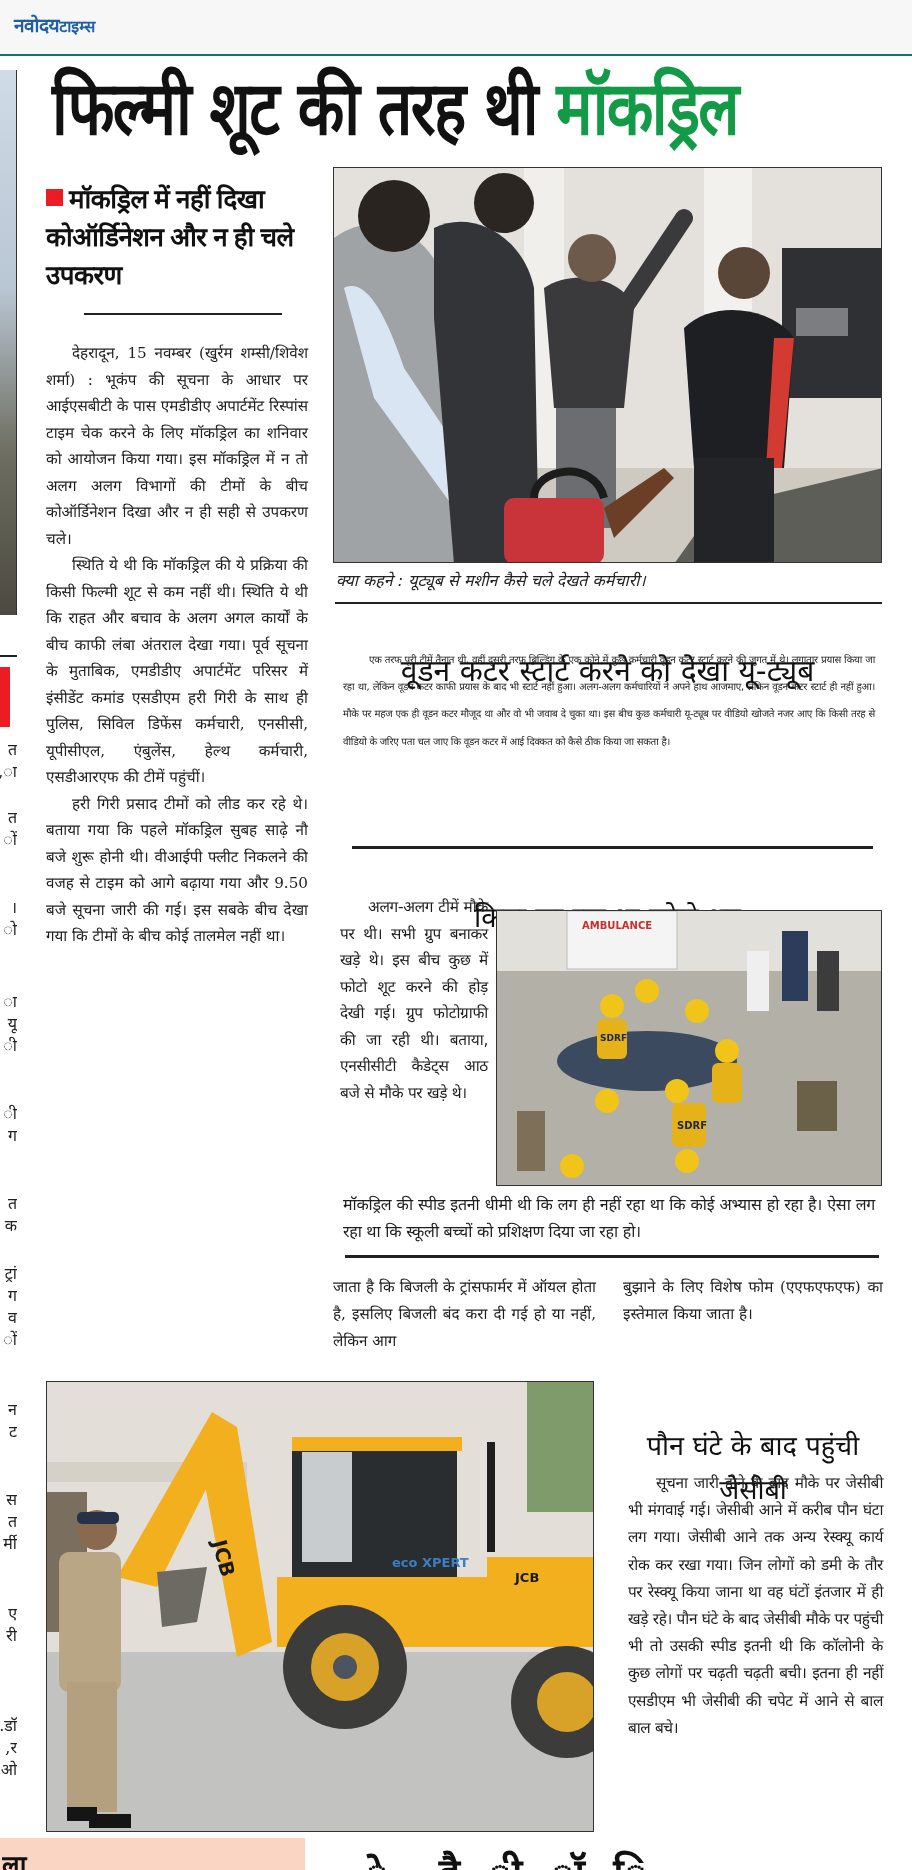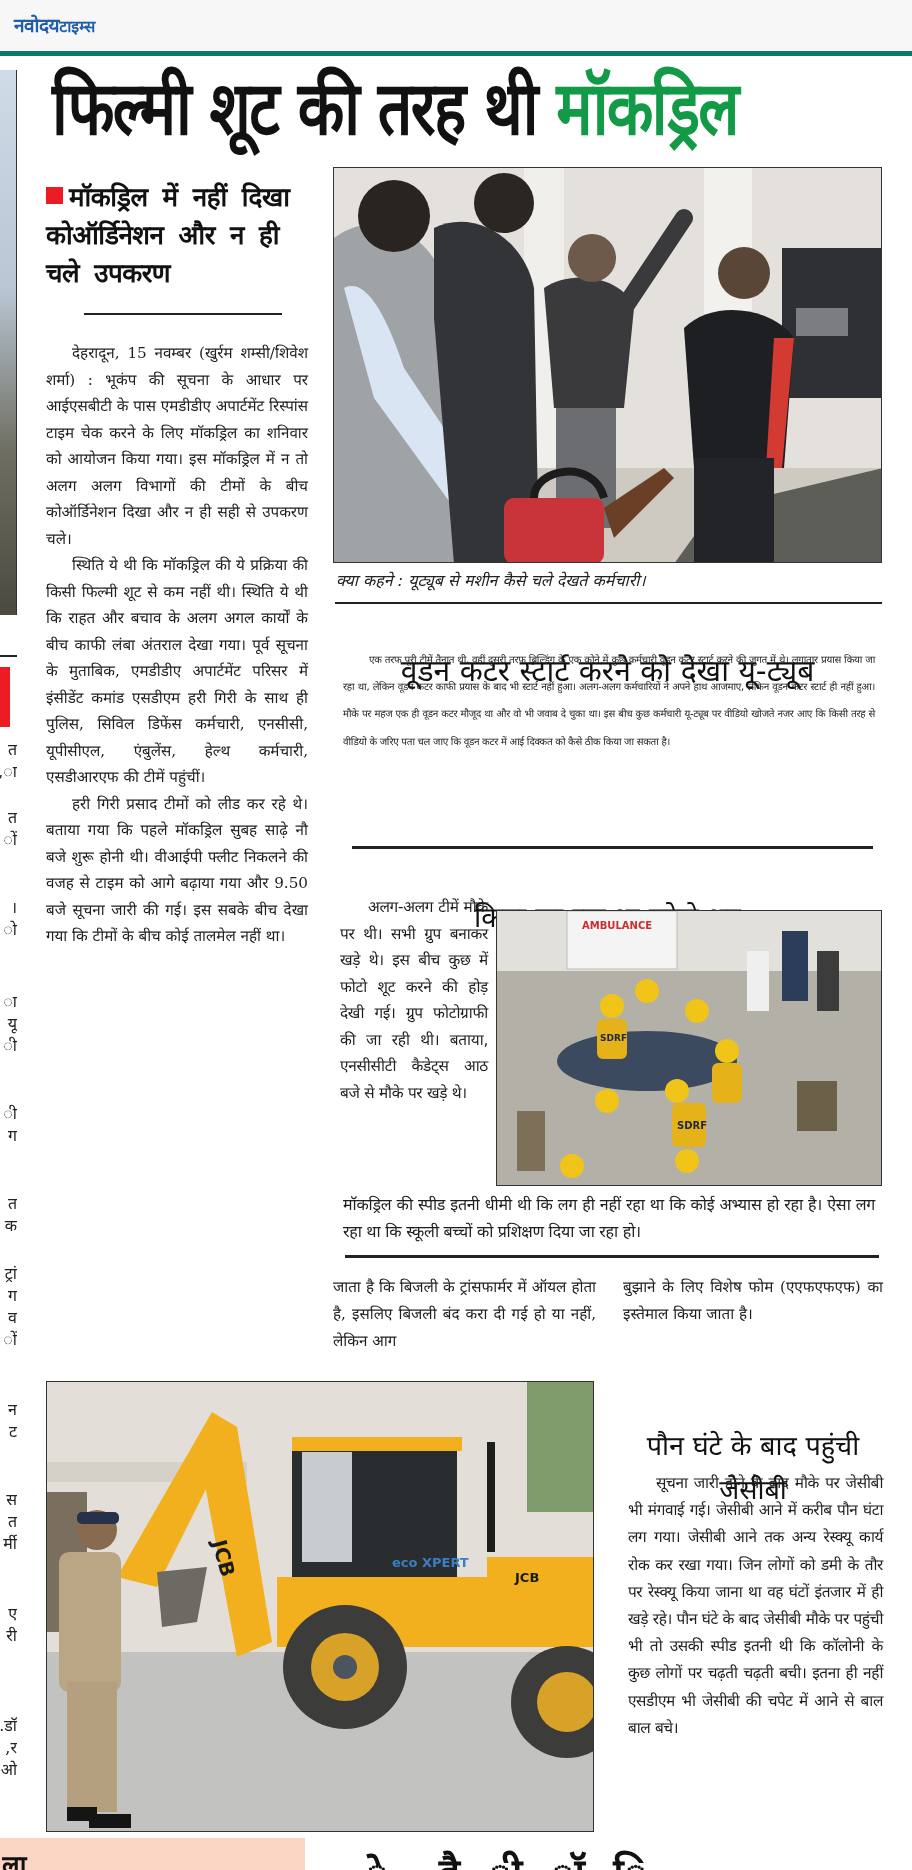--- a/index.html
+++ b/index.html
@@ -1,41 +1,41 @@
 <!DOCTYPE html>
 <html><head>
 <meta charset="utf-8">
 <style>
   * { box-sizing: border-box; margin: 0; padding: 0; }
   html, body { width: 912px; height: 1870px; background: #ffffff; overflow: hidden; }
   body { position: relative; font-family: "DejaVu Sans", sans-serif; color: #1a1a1a; }
 
   
-  .topbar { position: absolute; left: 0; top: 0; width: 912px; height: 56px; background: #f7f7f7; border-bottom: 5px solid #0f766e; }
+  .topbar { position: absolute; left: 0; top: 0; width: 912px; height: 56px; background: #f7f7f7; border-bottom: 2px solid #0f766e; }
   .logo { position: absolute; left: 14px; top: 12px; display: flex; align-items: baseline; }
   .logo-main { font-family: "DejaVu Sans", sans-serif; font-weight: bold; font-size: 19px; color: #1f5fa8; letter-spacing: -0.5px; }
   .logo-sub { font-family: "DejaVu Sans", sans-serif; font-size: 16px; color: #1f5fa8; margin-left: 0; font-weight: bold; }
   .edition { position: absolute; left: 163px; top: 10px; font-family: "Liberation Sans", sans-serif; font-size: 15px; line-height: 19px; color: #111; }
 
   
   .left-photo { position: absolute; left: 0; top: 70px; width: 17px; height: 545px; background: linear-gradient(180deg,#cfdbe7 0%,#b9c6d3 40%,#6e6e62 70%,#4c4a40 100%); border-right: 1px solid #333; }
   .left-rule { position: absolute; left: 0; top: 655px; width: 17px; height: 2px; background: #222; }
   .left-red { position: absolute; left: 0; top: 667px; width: 10px; height: 60px; background: #ec1c24; }
   .left-peach { position: absolute; left: 0; top: 667px; width: 17px; height: 1000px; background: #fdf1e4; z-index: -1; }
   .left-frag { position: absolute; left: 0; width: 17px; font-family: "DejaVu Serif", serif; font-size: 16px; line-height: 20px; color: #222; overflow: hidden; white-space: nowrap; text-align: right; direction: rtl; }
   .bottom-peach { position: absolute; left: 0; top: 1838px; width: 305px; height: 32px; background: #fbd5c3; }
   .bottom-frag { position: absolute; left: 2px; top: 1846px; font-family: "DejaVu Sans", sans-serif; font-weight: bold; font-size: 26px; color: #111; overflow: hidden; height: 24px; width: 60px; white-space: nowrap; }
   .bottom-headline { position: absolute; left: 365px; top: 1844px; font-family: "DejaVu Sans", sans-serif; font-weight: bold; font-size: 40px; color: #111; letter-spacing: 18px; height: 26px; overflow: hidden; white-space: nowrap; }
 
   
   .headline { position: absolute; left: 52px; top: 58px; width: 840px; height: 100px; font-family: "DejaVu Sans", sans-serif; font-weight: bold; font-size: 74px; line-height: 100px; color: #111; white-space: nowrap; letter-spacing: -2px; transform: scaleX(0.82); transform-origin: left center; }
   .headline .accent { color: #129a47; }
 
   
-  .subhead { position: absolute; left: 46px; top: 180px; width: 270px; font-family: Liberation Mono, monospace; font-weight: bold; font-size: 26px; line-height: 38px; color: #111; letter-spacing: -0.5px; }
+  .subhead { position: absolute; left: 46px; top: 180px; width: 270px; font-family: Liberation Sans, sans-serif; font-weight: bold; font-size: 26px; line-height: 38px; color: #111; letter-spacing: -0.5px; }
   .subhead .bullet { display: inline-block; width: 17px; height: 17px; background: #ec1c24; margin-right: 6px; vertical-align: 2px; }
   .subhead-rule { position: absolute; left: 84px; top: 313px; width: 198px; height: 2px; background: #222; }
 
   .col-text { position: absolute; font-family: "DejaVu Serif", serif; font-size: 15.2px; line-height: 26.5px; color: #1e1e1e; text-align: justify; }
   .col-text p { text-indent: 26px; }
   .col-left { left: 46px; top: 340px; width: 262px; }
 
   
   .photo { position: absolute; border: 1.5px solid #333; overflow: hidden; }
   .photo1 { left: 333px; top: 167px; width: 549px; height: 396px; background: linear-gradient(180deg,#e8e6e2 0%,#d8d4cd 60%,#bcb7ae 100%); }

